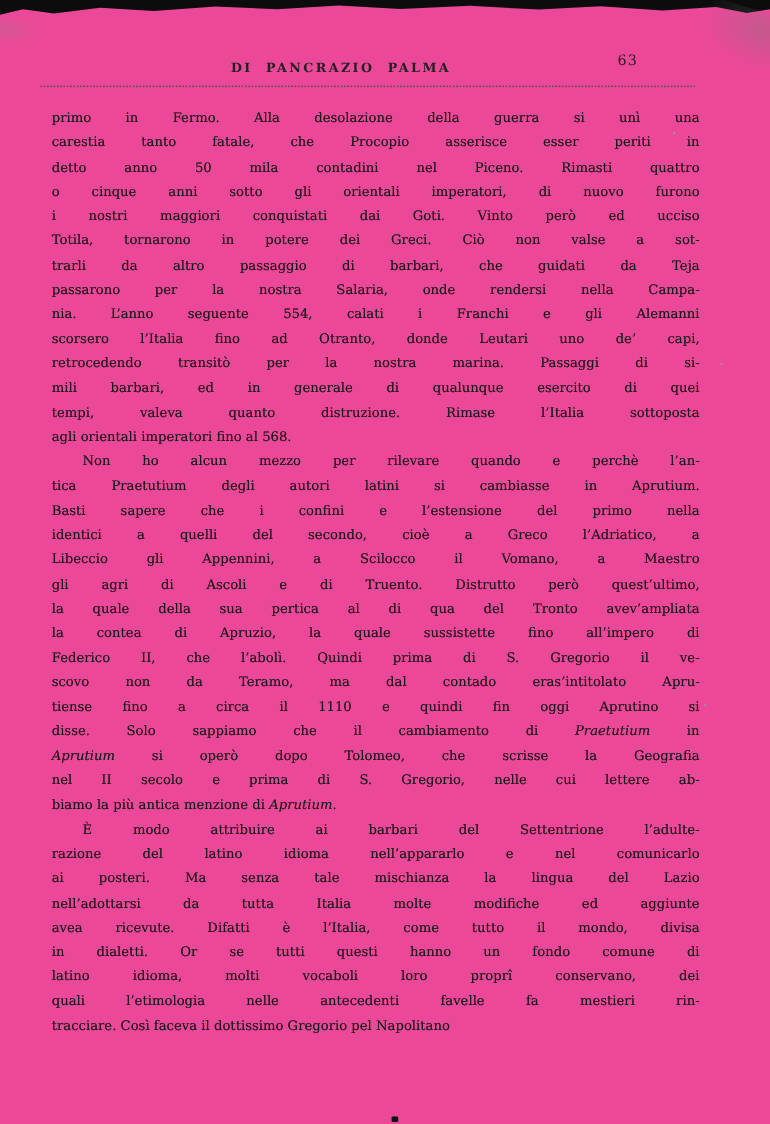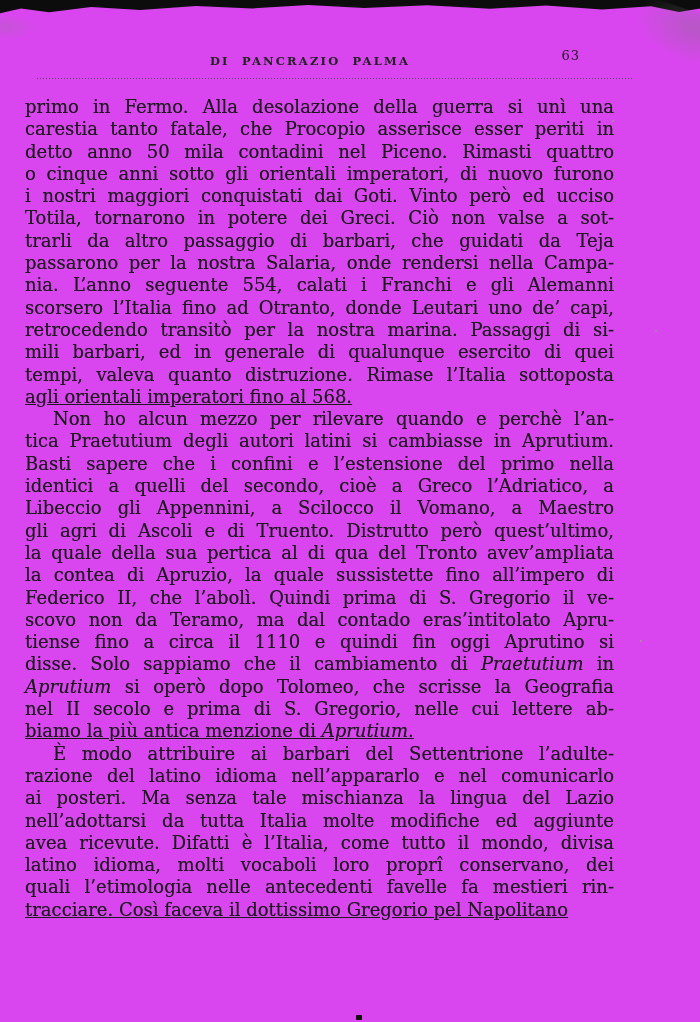--- a/index.html
+++ b/index.html
@@ -1,19 +1,19 @@
 <!DOCTYPE html>
 <html><head>
 <meta charset="utf-8">
 <style>
   html,body{margin:0;padding:0;background:#e8e8e6;}
   .page{
     position:relative;
     width:700px;height:1022px;
-    background:#d946ef;
+    background:#ec4899;
     overflow:hidden;
     font-family:"DejaVu Serif", serif;
     color:#1b1b1b;
   }
   
   .scan-band-top{
     position:absolute;top:0;left:0;width:700px;height:14px;
     background:#0c0c0c;
     clip-path:polygon(0 0,100% 0,100% 60%,97% 85%,93% 45%,86% 68%,78% 40%,70% 62%,61% 38%,52% 58%,44% 35%,36% 60%,28% 42%,20% 72%,13% 50%,7% 88%,3% 60%,0 95%);
   }
@@ -41,31 +41,31 @@
     font-size:13px;letter-spacing:1px;color:#1d1d1d;
   }
   .dotted-rule{
     position:absolute;left:36px;top:77px;width:596px;height:3px;
     background-image:radial-gradient(circle, #4a4a48 0.7px, rgba(0,0,0,0) 1px);
     background-size:3px 3px;
     background-position:0 0;
     opacity:.85;
   }
   .text-block{
-    position:absolute;left:25px;top:96px;width:589px;
-    font-size:18px;line-height:22.3px;
+    position:absolute;left:47px;top:96px;width:589px;
+    font-size:12px;line-height:22.3px;
     text-shadow:0 0 0.4px rgba(20,20,20,0.55);
   }
   .paragraph{margin:0;}
   .line{
     text-align:justify;
     text-align-last:justify;
   }
   .line.indent{text-indent:28px;}
-  .line.last{text-align-last:left;text-decoration:underline;}
+  .line.last{text-align-last:left;}
   .line em{font-style:italic;font-family:"DejaVu Serif", serif;}
   .ink-speck{
     position:absolute;left:356px;top:1015px;width:6px;height:5px;
     background:#111;border-radius:1px;
   }
   .speck{position:absolute;background:#9a9a96;border-radius:50%;}
   .speck.s1{left:612px;top:120px;width:2px;height:2px;}
   .speck.s2{left:655px;top:330px;width:2px;height:2px;}
   .speck.s3{left:640px;top:640px;width:2px;height:2px;}
 </style>
@@ -117,20 +117,21 @@
         <div class="line"><em>Aprutium</em><span> si operò dopo Tolomeo, che scrisse la Geografia</span></div>
         <div class="line"><span>nel II secolo e prima di S. Gregorio, nelle cui lettere ab-</span></div>
         <div class="line last"><span>biamo la più antica menzione di </span><em>Aprutium</em><span>.</span></div>
       </div>
       <div class="paragraph">
         <div class="line indent"><span>È modo attribuire ai barbari del Settentrione l’adulte-</span></div>
         <div class="line"><span>razione del latino idioma nell’appararlo e nel comunicarlo</span></div>
         <div class="line"><span>ai posteri. Ma senza tale mischianza la lingua del Lazio</span></div>
         <div class="line"><span>nell’adottarsi da tutta Italia molte modifiche ed aggiunte</span></div>
         <div class="line"><span>avea ricevute. Difatti è l’Italia, come tutto il mondo, divisa</span></div>
+        <div class="line"><span>in dialetti. Or se tutti questi hanno un fondo comune di</span></div>
         <div class="line"><span>latino idioma, molti vocaboli loro proprî conservano, dei</span></div>
         <div class="line"><span>quali l’etimologia nelle antecedenti favelle fa mestieri rin-</span></div>
         <div class="line last"><span>tracciare. Così faceva il dottissimo Gregorio pel Napolitano</span></div>
       </div>
     </main>
 
   <div class="ink-speck"></div>
   <div class="speck s1"></div>
   <div class="speck s2"></div>
   <div class="speck s3"></div>

